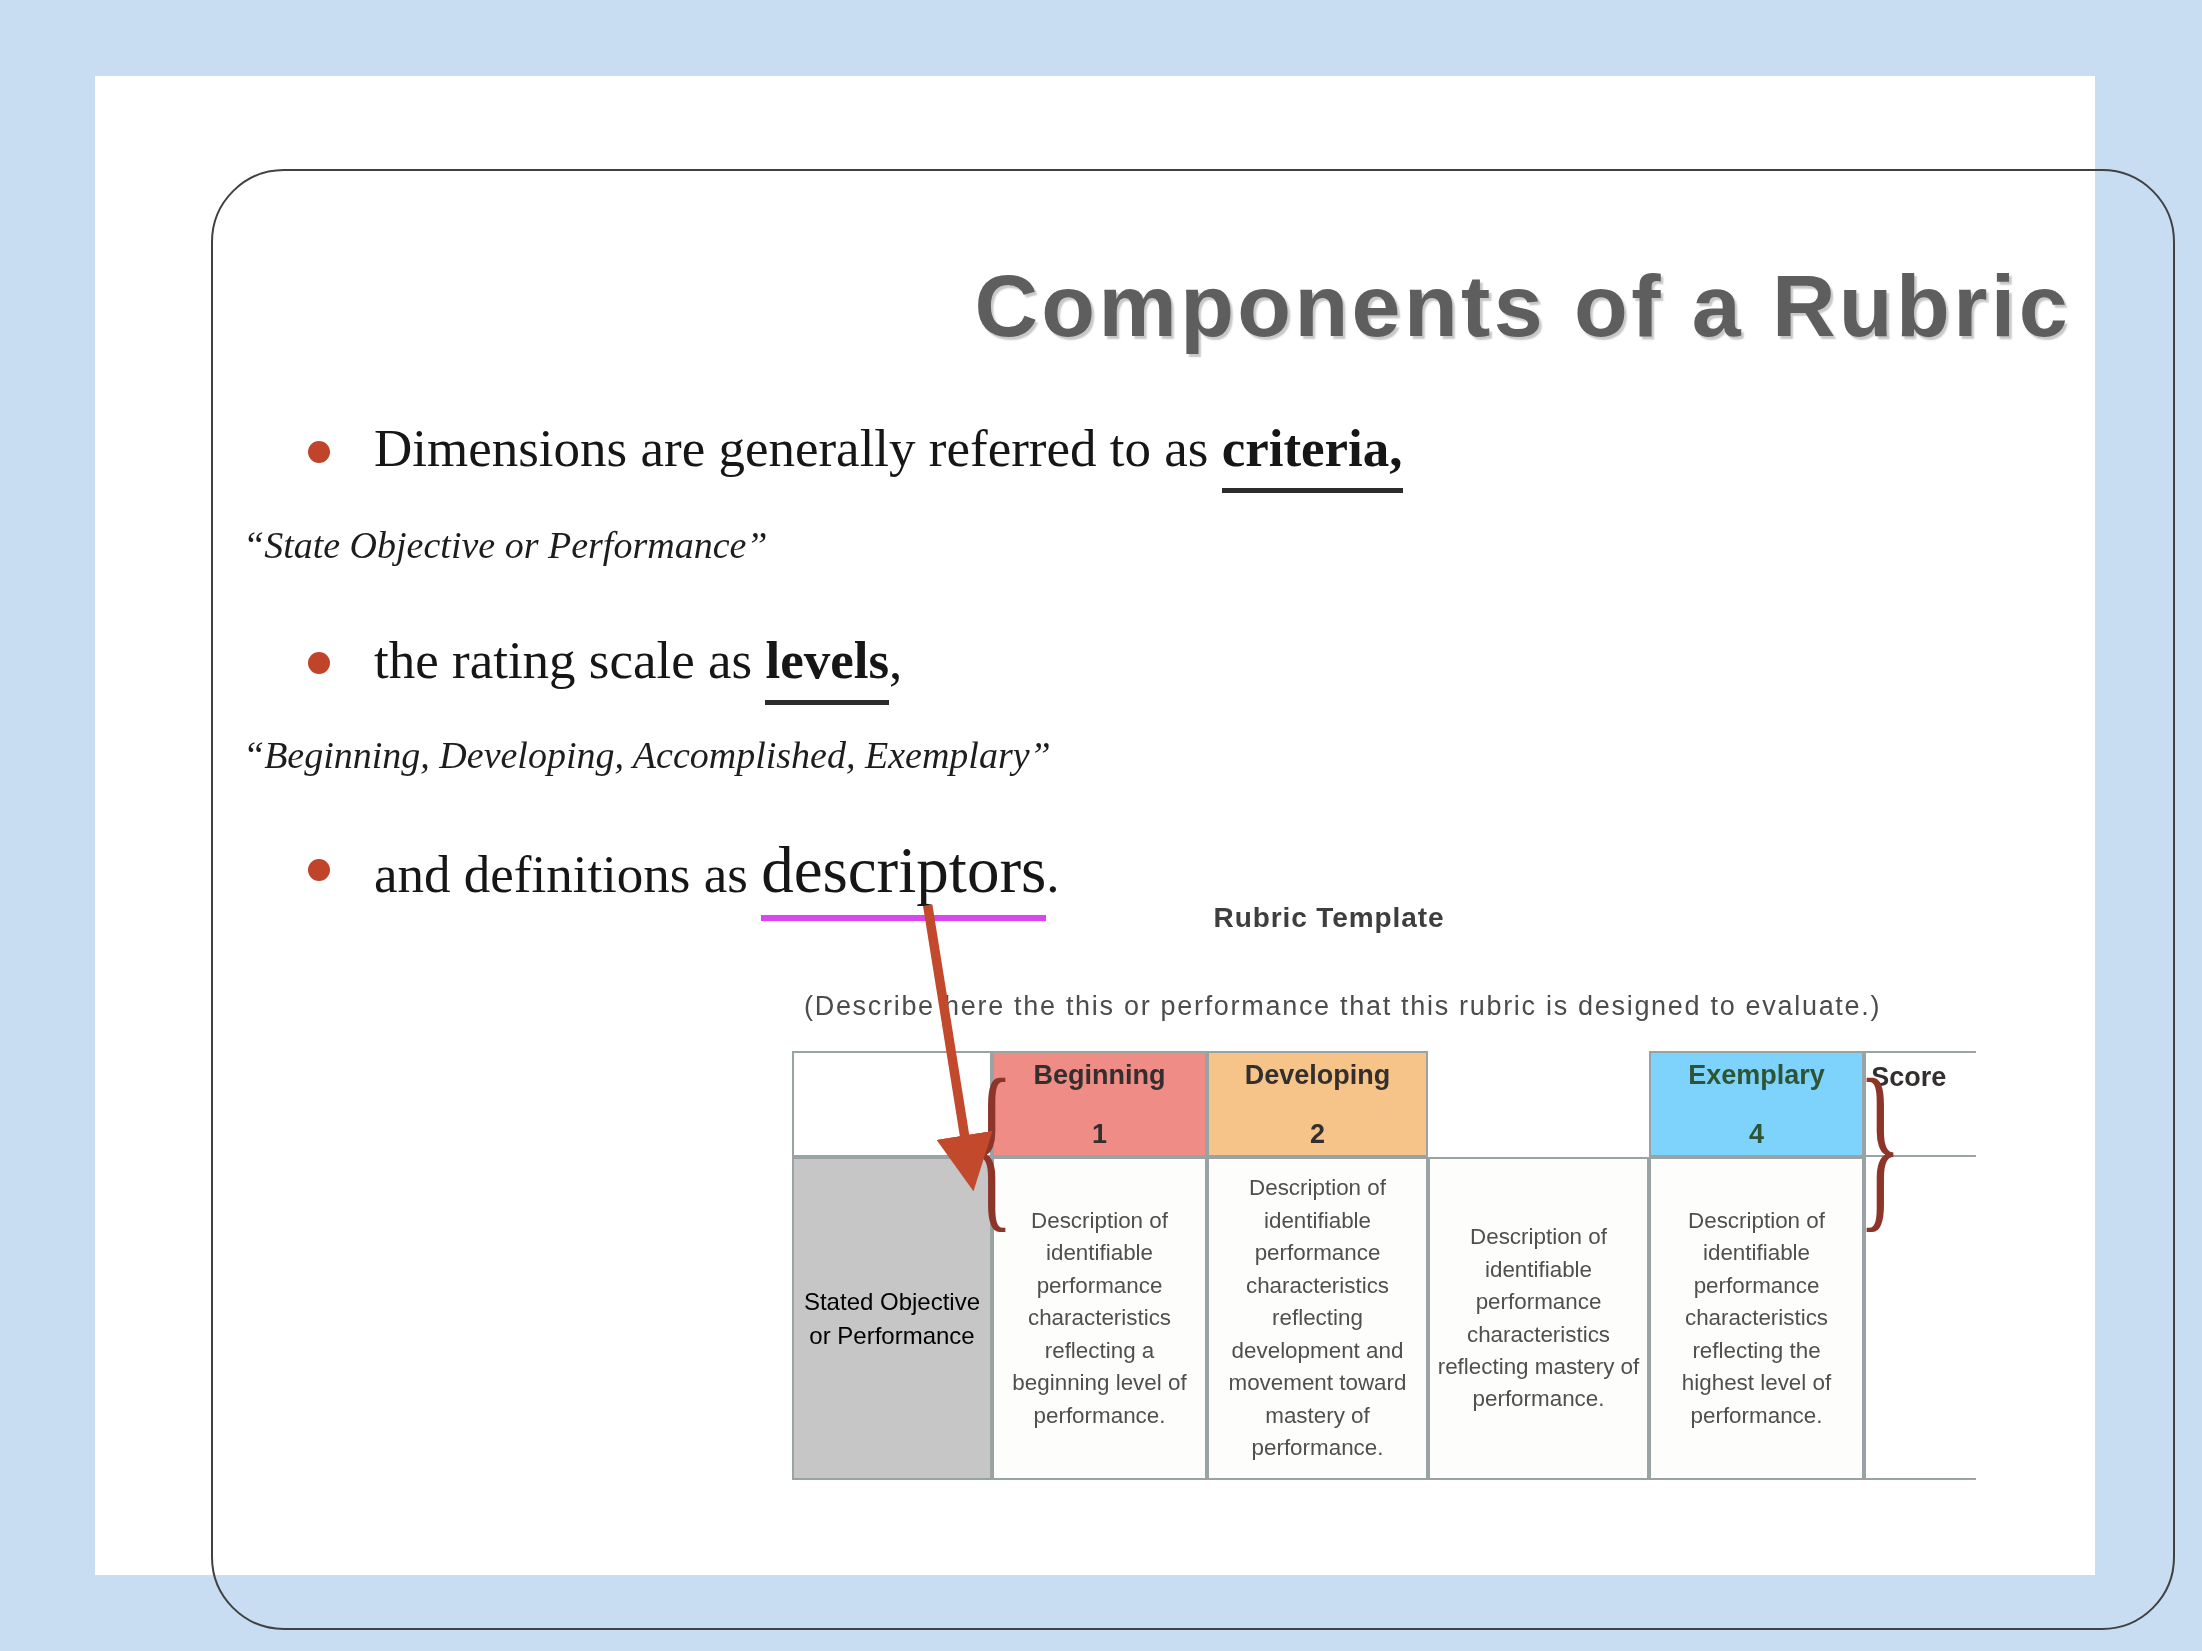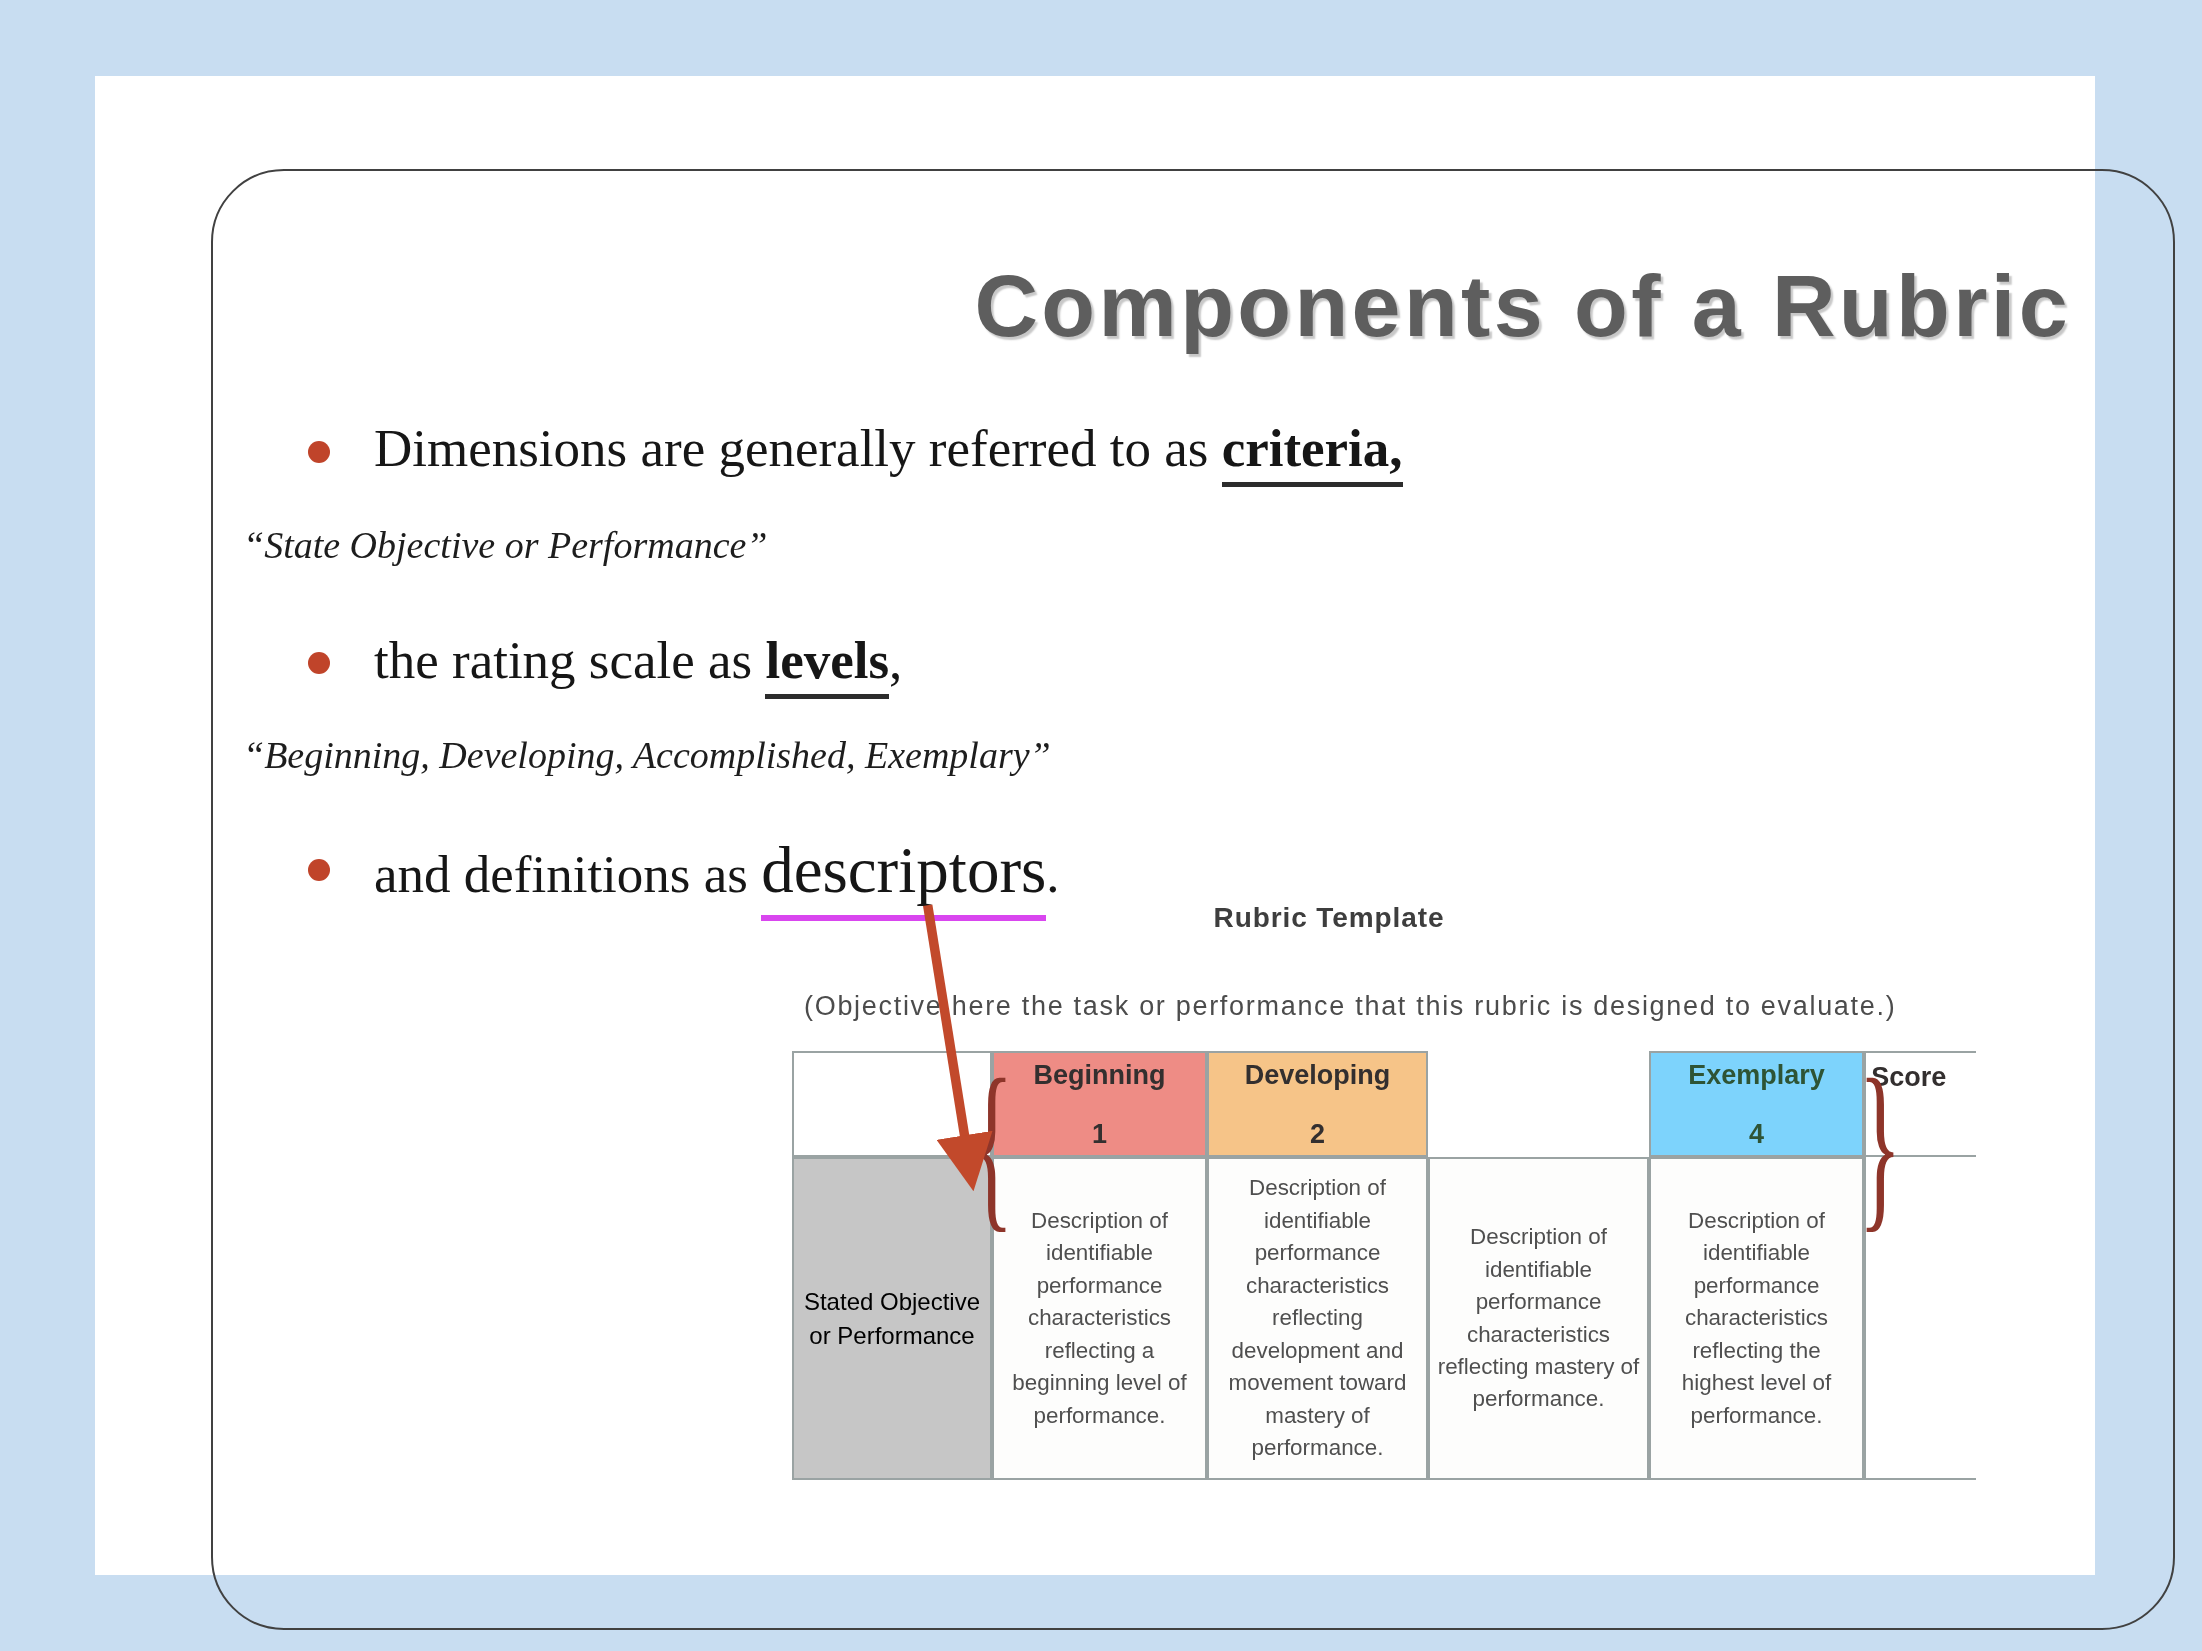--- a/index.html
+++ b/index.html
@@ -9,21 +9,21 @@
   #slide-border{position:absolute;left:116px;top:93px;width:1960px;height:1457px;
         border:2.6px solid #414141;border-radius:73px;}
   
   #title{position:absolute;left:774px;top:255px;width:1297px;text-align:right;
         font-size:88px;font-weight:bold;letter-spacing:3.4px;color:#5e5e5e;
         text-shadow:2.6px 2.6px 1.7px rgba(0,0,0,0.22);white-space:nowrap;}
   
   .bullet-dot{position:absolute;width:22.4px;height:22.4px;border-radius:50%;background:#c0442a;}
   .bline{position:absolute;left:374px;font-family:"Liberation Serif",serif;font-size:53px;
         color:#161616;white-space:nowrap;}
-  .emph{font-weight:bold;border-bottom:5.2px solid #2c2c2c;padding-bottom:5px;}
+  .emph{font-weight:bold;border-bottom:5.2px solid #2c2c2c;padding-bottom:11px;}
   .emph-big{font-weight:normal;font-size:65px;border-bottom:6px solid #d946ef;padding-bottom:9px;}
   .qline{position:absolute;left:243px;font-family:"Liberation Serif",serif;font-style:italic;
         font-size:38px;color:#1d1d1d;white-space:nowrap;}
   
   #rubric-title{position:absolute;left:1157px;top:902px;width:344px;text-align:center;
         font-size:28px;font-weight:bold;color:#3e3e3e;letter-spacing:0.9px;}
   #rubric-instruction{position:absolute;left:804px;top:991px;width:1222px;
         font-size:27px;color:#4c4c4c;letter-spacing:1.7px;white-space:nowrap;}
   
   .cell{position:absolute;box-sizing:border-box;border:2.6px solid #9aa3a3;}
@@ -67,21 +67,21 @@
   </div>
 
   <div class="qline" style="top:733px;">“Beginning, Developing, Accomplished, Exemplary”</div>
 
   <div class="bullet-dot" style="left:308px;top:859px;"></div>
   <div class="bline" style="top:833px;">
     <span>and definitions as </span><span class="emph-big">descriptors</span><span>.</span>
   </div>
 
   <div id="rubric-title">Rubric Template</div>
-  <div id="rubric-instruction">(Objective here the task or performance that this rubric is designed to evaluate.)</div>
+  <div id="rubric-instruction">(Describe here the this or performance that this rubric is designed to evaluate.)</div>
 
   <div class="cell hcell" style="left:792px;top:1051px;width:200px;height:106px;background:#ffffff;"></div>
   <div class="cell hcell" style="left: 992px; top: 1051px; width: 215px; height: 106px; background: rgb(238, 140, 133);">
     <span class="hlabel">Beginning</span>
     <span class="hnum">1</span>
   </div>
   <div class="cell hcell" style="left: 1207px; top: 1051px; width: 221px; height: 106px; background: rgb(246, 196, 136);">
     <span class="hlabel">Developing</span>
     <span class="hnum">2</span>
   </div>

